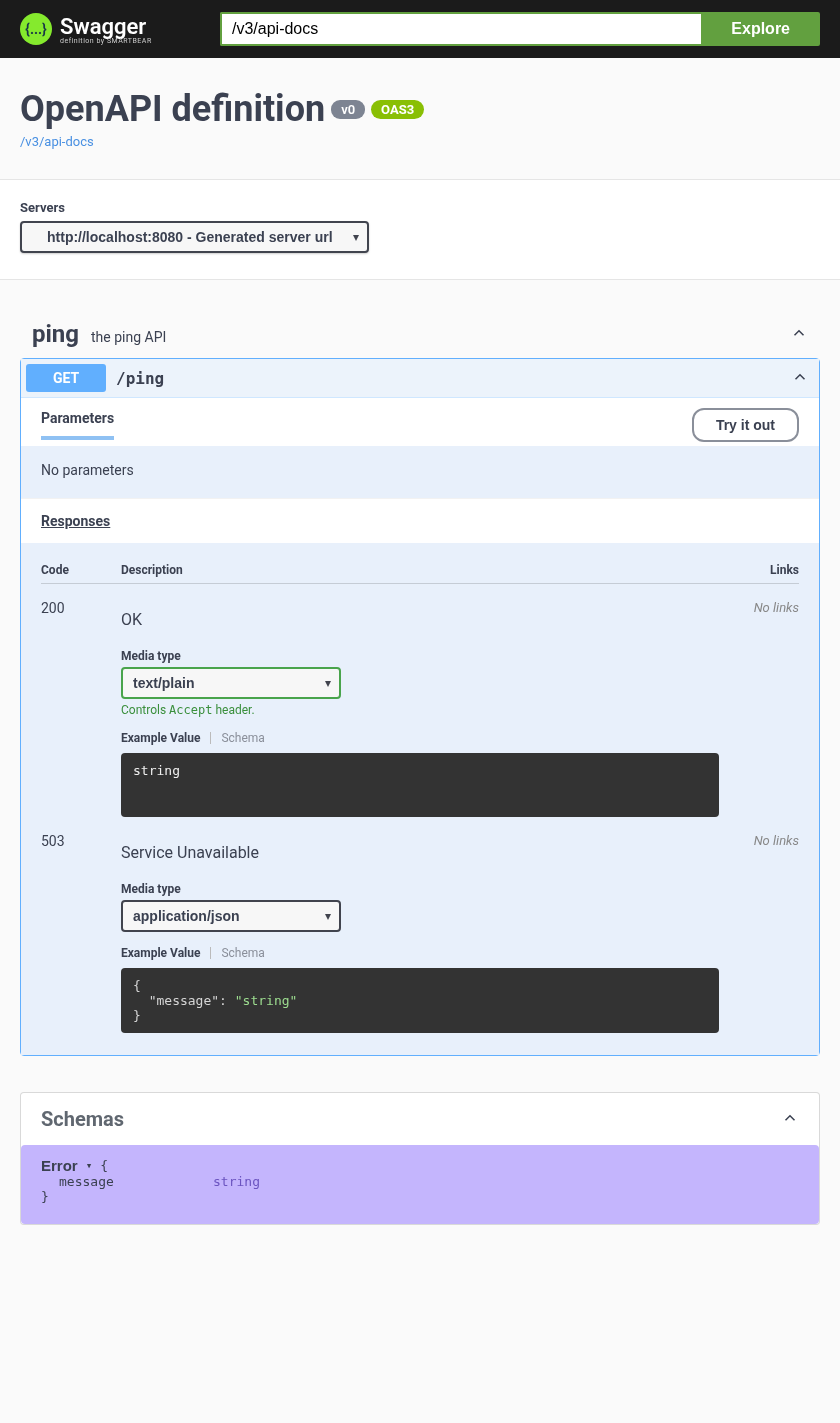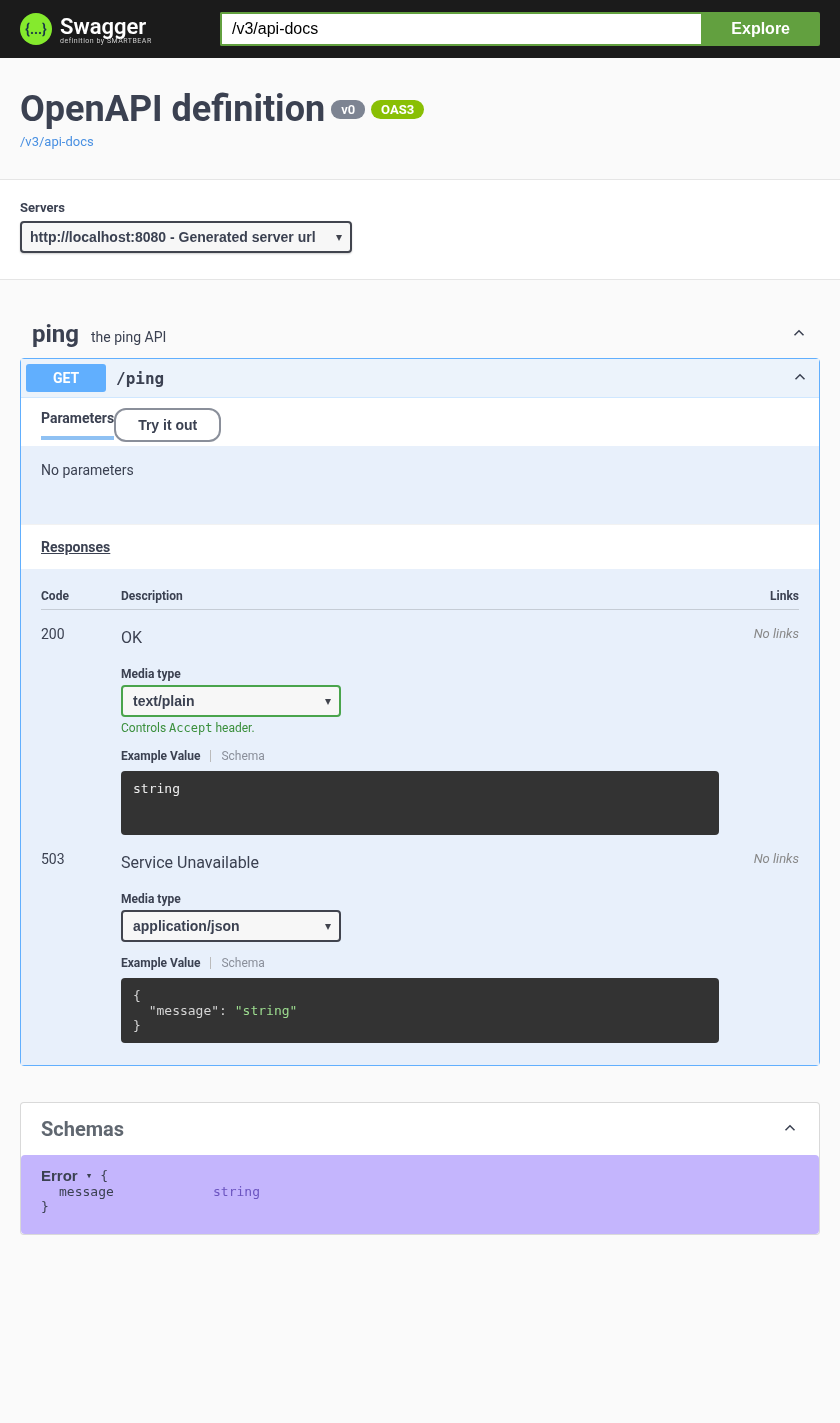--- a/index.html
+++ b/index.html
@@ -65,21 +65,21 @@
     border-top: 1px solid rgba(0,0,0,0.1);
     border-bottom: 1px solid rgba(0,0,0,0.1);
     padding: 20px 20px 26px;
   }
   .servers-label { font-size: 13px; font-weight: 700; color: #3b4151; margin-bottom: 6px; }
   .server-select {
     border: 2px solid #41444e;
     border-radius: 4px;
     background: #f7f7f7;
     font-size: 14px; font-weight: 700;
-    padding: 6px 34px 6px 8px;
+    padding: 6px 34px 6px 25px;
     color: #3b4151;
     appearance: none;
     box-shadow: 0 1px 2px rgba(0,0,0,0.2);
     position: relative;
   }
   .select-wrap { position: relative; display: inline-block; }
   .select-caret {
     position: absolute; right: 10px; top: 50%; transform: translateY(-50%);
     pointer-events: none; font-size: 12px; color: #41444e;
   }
@@ -111,21 +111,21 @@
     width: 80px;
   }
   .op-path {
     font-family: ui-monospace, Menlo, Consolas, monospace;
     font-size: 16px; font-weight: 600;
     color: #3b4151;
     margin-left: 10px;
   }
   .op-arrow { position: absolute; right: 10px; }
   .params-bar {
-    display: flex; align-items: center;
+    display: flex; justify-content: space-between; align-items: center;
     background: #fff;
     border-top: 1px solid rgba(97,175,254,0.3);
     padding: 10px 20px 4px 20px;
   }
   .params-tab {
     display: inline-block;
     font-size: 14px; font-weight: 700;
     padding-bottom: 10px;
     border-bottom: 4px solid #8fc1f3;
   }
@@ -133,21 +133,21 @@
     border: 2px solid #8a8f9a;
     background: #fff;
     padding: 7px 22px;
     font-size: 14px; font-weight: 700;
     border-radius: 12px;
     cursor: pointer;
     color: #3b4151;
   }
   .params-body {
     background: #e8f0fb;
-    padding: 16px 20px 46px;
+    padding: 16px 20px 20px;
     font-size: 14px; color: #3b4151;
   }
   .responses-bar {
     background: #fff;
     padding: 14px 20px;
     font-size: 14px; font-weight: 700;
     border-top: 1px solid rgba(0,0,0,0.05);
     text-decoration: underline;
   }
   .responses-body { background: #e8f0fb; padding: 14px 20px 22px;}
@@ -157,21 +157,21 @@
     padding: 6px 0;
     border-bottom: 1px solid rgba(0,0,0,0.15);
   }
   .col-code { width: 80px; }
   .col-desc { flex: 1; }
   .col-links { width: 60px; text-align: right; }
   .resp-row { display: flex; padding-top: 16px; font-size: 14px; }
   .resp-code { width: 80px; color: #3b4151; }
   .resp-desc-col { flex: 1; }
   .resp-links { width: 60px; font-style: italic; color: #888; font-size: 13px; text-align:right;}
-  .resp-status { font-size: 16px; color: #3b4151; margin-top:2px; margin-bottom: 20px;}
+  .resp-status { font-size: 16px; color: #3b4151; margin-top:10px; margin-bottom: 20px;}
   .media-label { font-size: 12px; font-weight: 700; margin-bottom:4px;}
   .media-select {
     appearance: none;
     border: 2px solid #41444e;
     border-radius: 4px;
     background: #f7f7f7;
     font-size: 14px; font-weight: 700;
     padding: 6px 34px 6px 10px;
     color: #3b4151;
     width: 220px;

